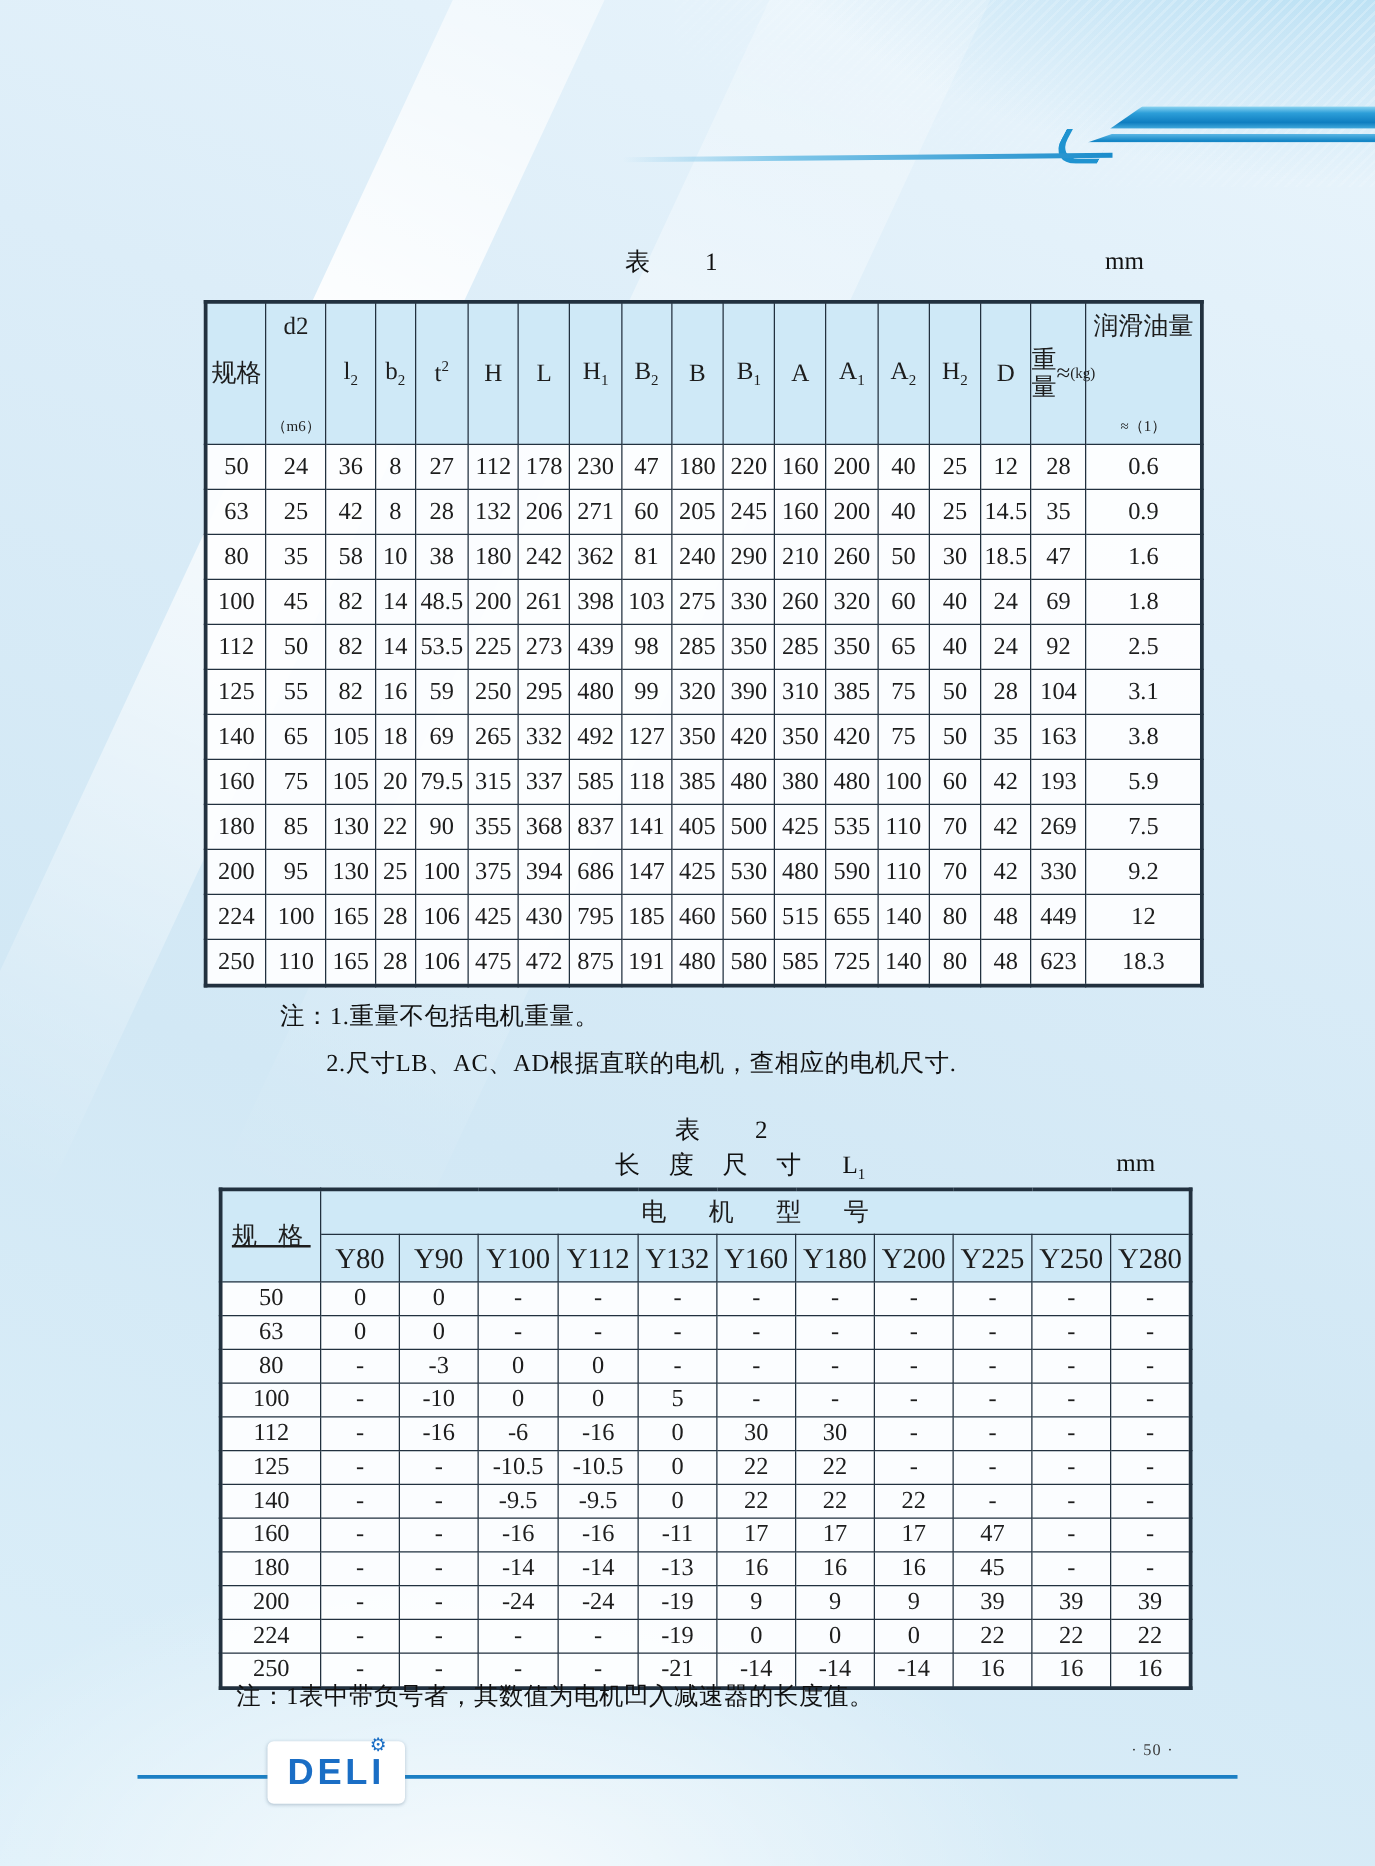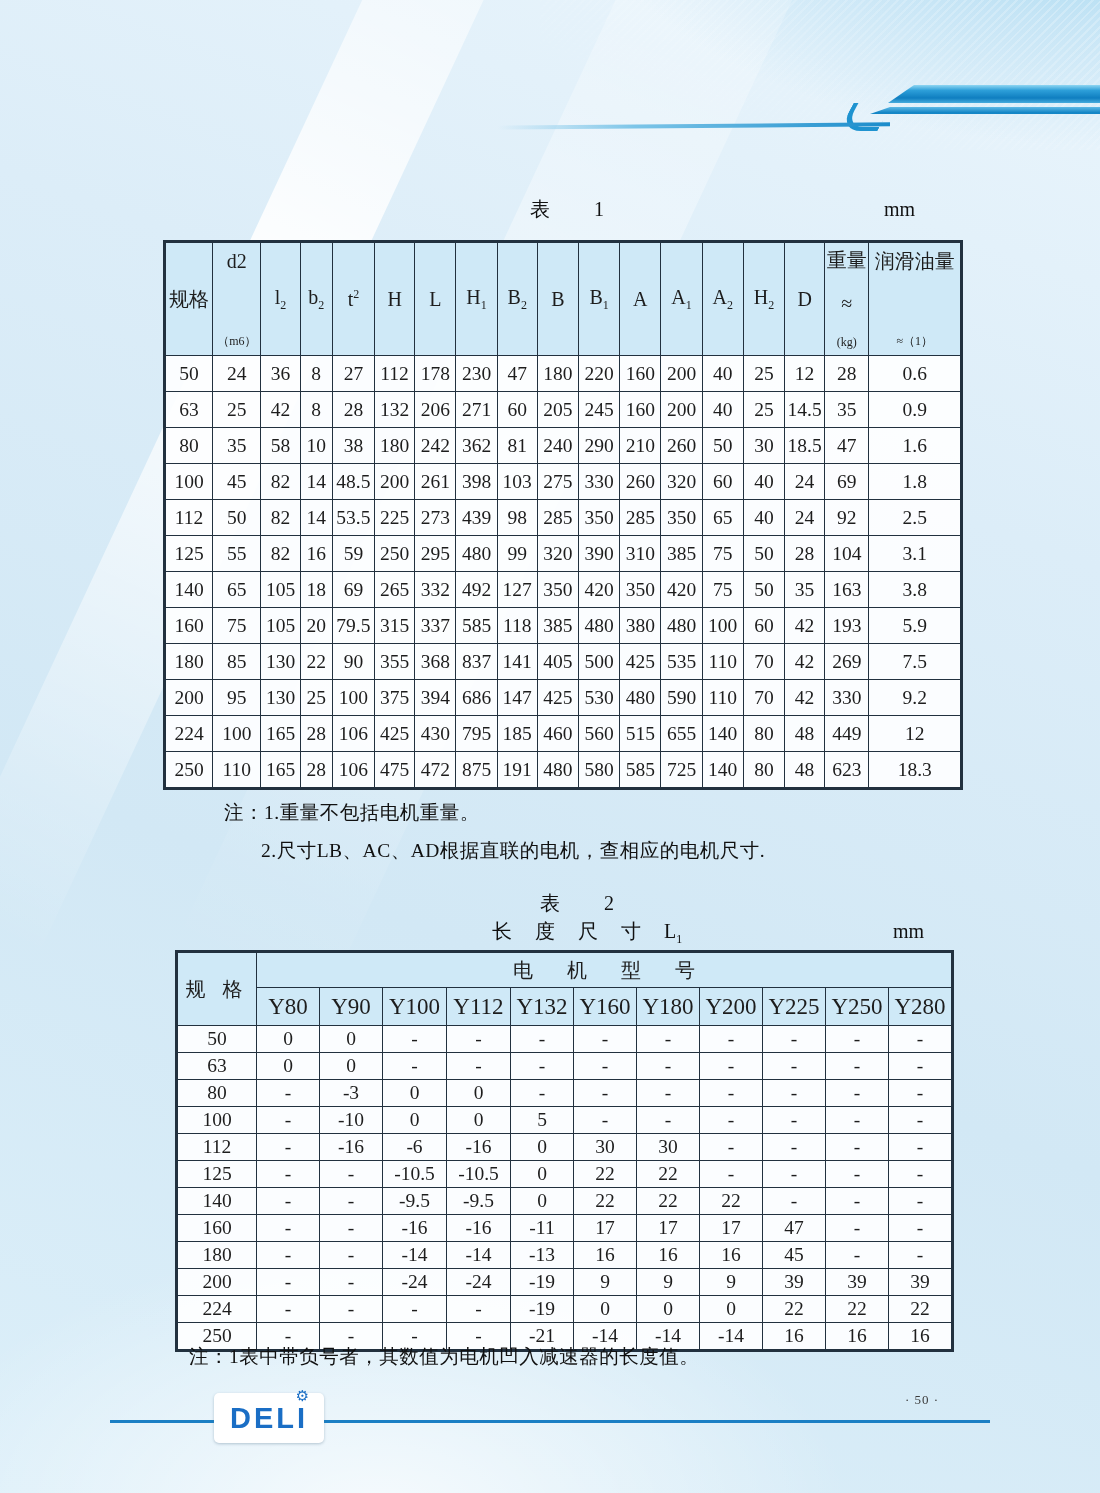--- a/index.html
+++ b/index.html
@@ -37,38 +37,38 @@
     transform:rotate(-.5deg);}
   .stripe-fold{position:absolute;left:846px;top:103px;width:34px;height:24px;z-index:2;
     border-left:5px solid #1f93d0;border-bottom:4px solid #1f93d0;border-bottom-left-radius:22px 20px;
     transform:skewX(-28deg);}
   
   .cap{position:absolute;font-size:20px;color:#111;z-index:3;}
   .cap .cap-num{margin-left:44px;}
   .unit{position:absolute;font-size:20px;color:#111;z-index:3;}
   .note-line{position:absolute;font-size:19.5px;color:#111;letter-spacing:.5px;z-index:3;}
   .t2-subtitle{position:absolute;left:492px;top:918px;font-size:20px;letter-spacing:9px;color:#111;z-index:3;}
-  .t2-subtitle .sym{letter-spacing:0;margin-left:14px;}
+  .t2-subtitle .sym{letter-spacing:0;margin-left:24px;}
   sub.small,sup.small{font-size:12px;}
   
   table{border-collapse:collapse;table-layout:fixed;position:absolute;z-index:3;
     border:3px solid #22313f;}
   th,td{border:1.6px solid #22313f;text-align:center;vertical-align:middle;padding:0;line-height:1.12;}
   th{background:#cfe9f7;font-weight:normal;font-size:20px;}
   td{background:rgba(253,254,255,.95);font-size:19.5px;}
   #table1{left:163px;top:240px;width:800px;}
   #table1 thead th{height:112px;}
   #table1 tbody td{height:35px;}
   #table2{left:175px;top:950px;width:777px;}
   #table2 .t2-group-th{height:34px;font-size:20px;letter-spacing:34px;padding-left:34px;}
   #table2 .t2-model-th{height:37px;font-size:23px;}
-  #table2 .t2-spec-th{font-size:20px;letter-spacing:6px;}
+  #table2 .t2-spec-th{font-size:20px;letter-spacing:6px;text-decoration:underline;}
   #table2 tbody td{height:26px;font-size:19.5px;}
   .hstack{display:flex;flex-direction:column;justify-content:space-between;align-items:center;height:98px;padding:4px 0;}
-  .hstack3{display:flex;flex-direction:column;justify-content:space-between;align-items:center;height:100px;padding:3px 0;}
+  .hstack3{display:flex;flex-direction:row;justify-content:space-between;align-items:center;height:100px;padding:3px 0;}
   .hstack .b,.hstack3 .b{font-size:12px;font-family:Liberation Serif, serif;}
   
   .footer-line{position:absolute;left:110px;width:880px;top:1420px;height:3px;background:#1b7fc4;z-index:2;}
   .logo-box{position:absolute;left:214px;top:1393px;width:110px;height:50px;background:#fff;border-radius:5px;
     box-shadow:0 1px 3px rgba(90,120,145,.4);display:flex;align-items:center;justify-content:center;z-index:3;overflow:visible;}
   .logo-text{font-family:"Liberation Sans","DejaVu Sans",sans-serif;font-weight:bold;font-size:29px;
     color:#1a6ec5;letter-spacing:3px;line-height:1;}
   .logo-i{position:relative;display:inline-block;}
   .gear{position:absolute;top:-15px;left:50%;transform:translateX(-50%);font-size:15px;color:#1a6ec5;
     font-family:"DejaVu Sans",sans-serif;letter-spacing:0;}
@@ -83,21 +83,21 @@
 <div class="swoosh s2"></div>
 <div class="bottom-glow"></div>
 
 <div class="titles">
 </div>
 <div class="stripe-thick"></div>
 <div class="stripe-thin"></div>
 <div class="stripe-fold"></div>
 <div class="stripe-tail"></div>
 
-<div class="cap" style="left:530px;top:196px;">
+<div class="cap" style="left:500px;top:196px;">
   <span>表</span><span class="cap-num">1</span>
 </div>
 <div class="unit" style="left:884px;top:198px;">mm</div>
 
 <table id="table1">
   <colgroup id="t1-cols">
       <col style="width: 48px;">
       <col style="width: 48px;">
       <col style="width: 39px;">
       <col style="width: 32px;">

